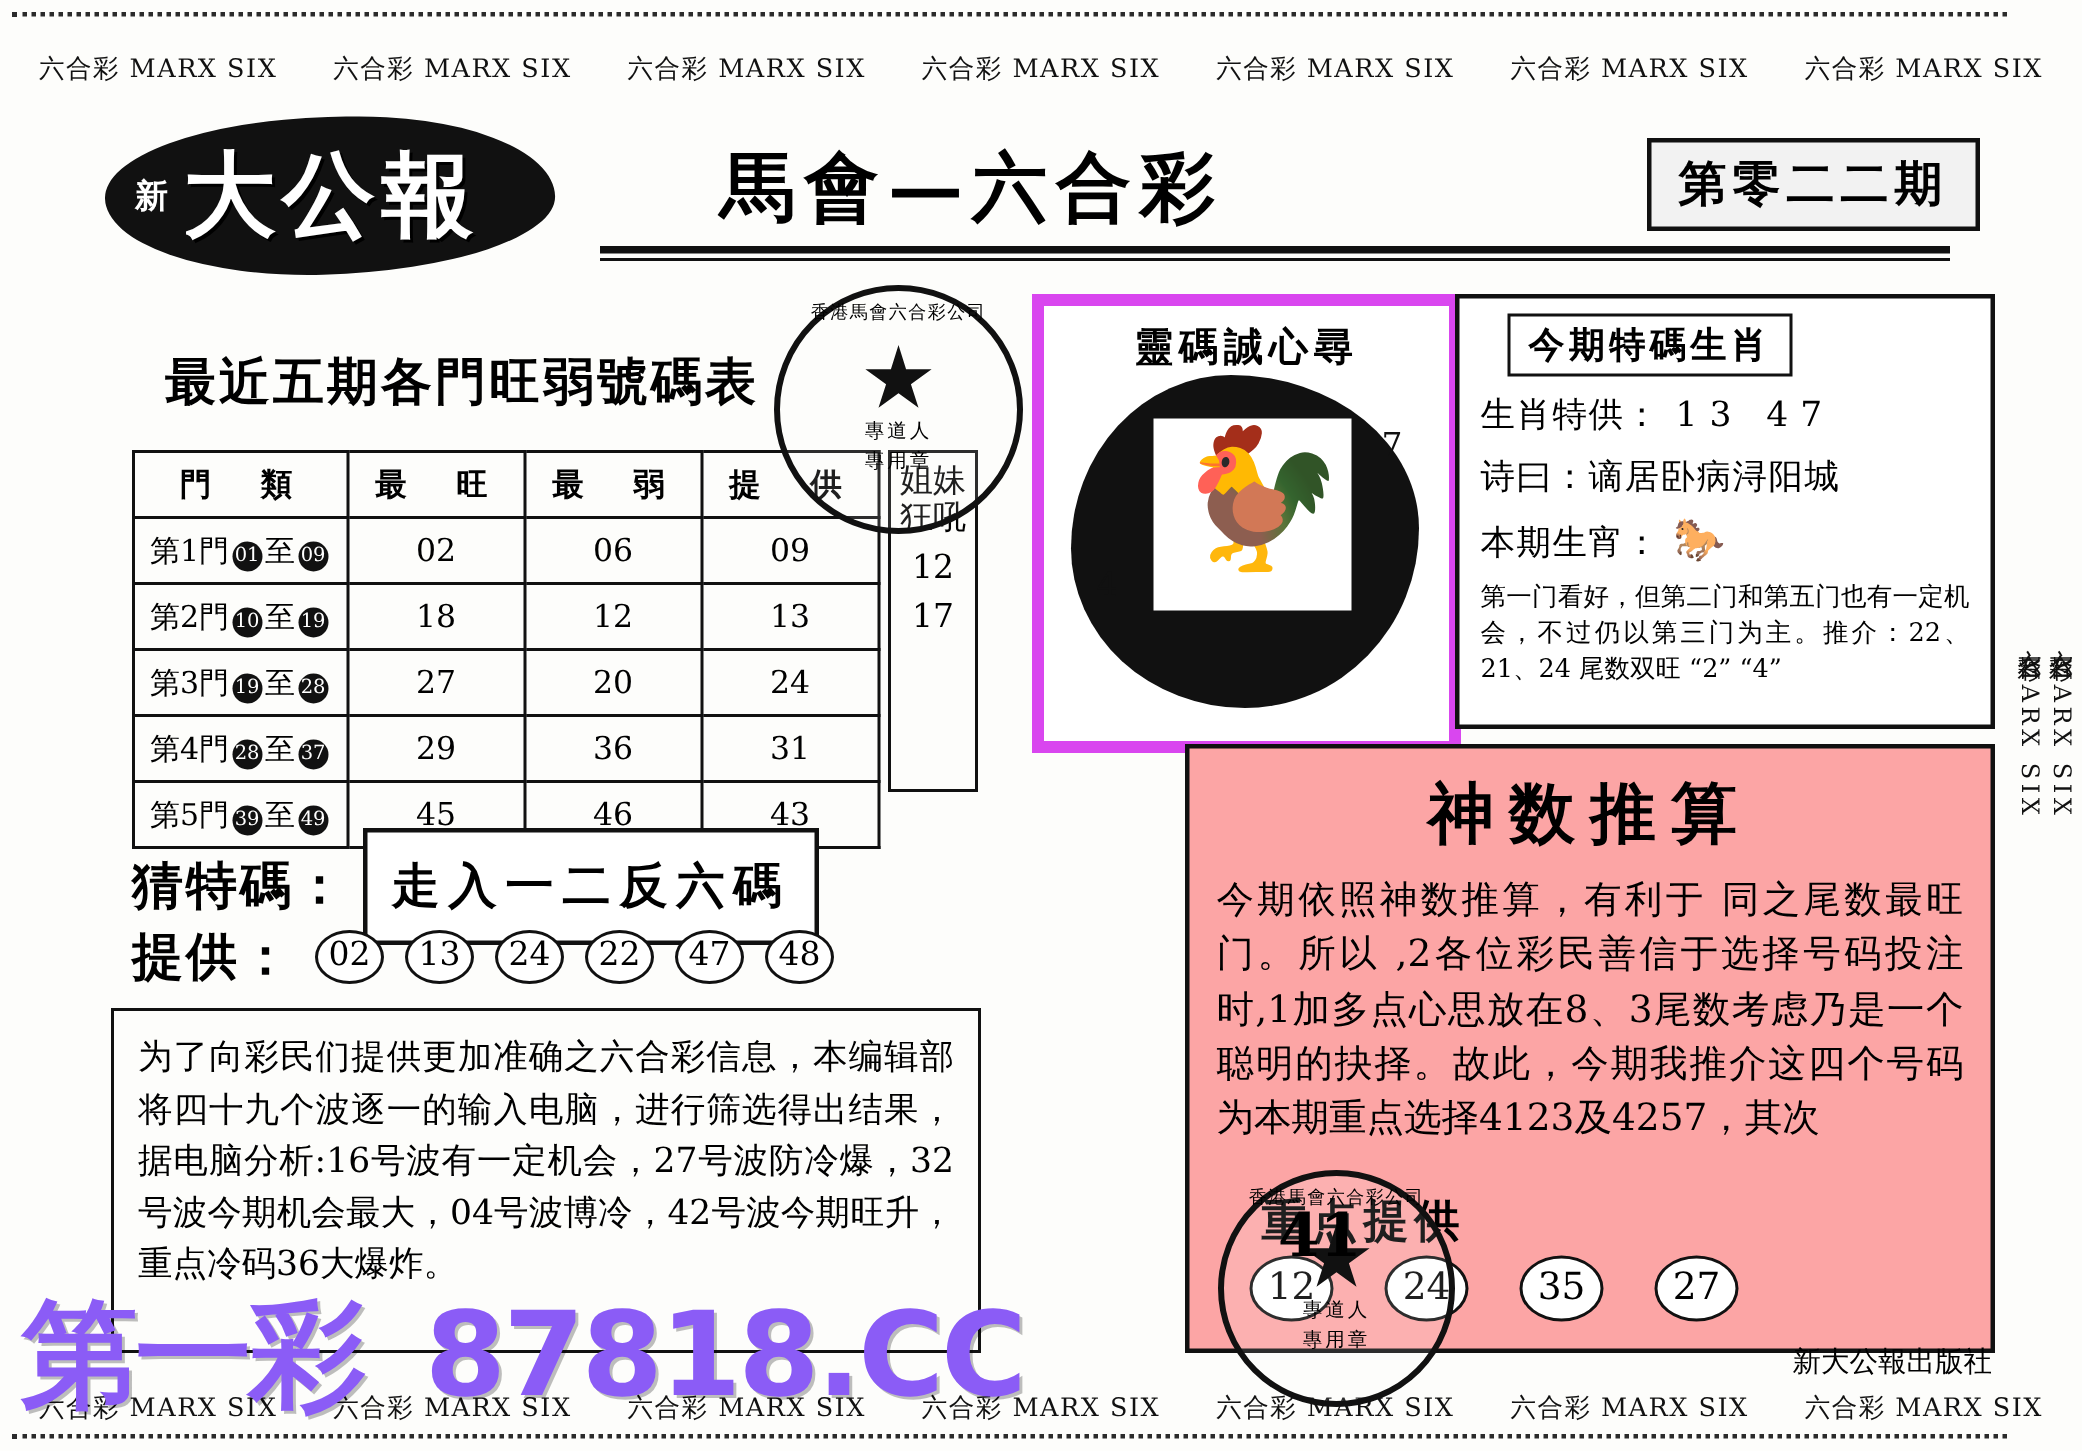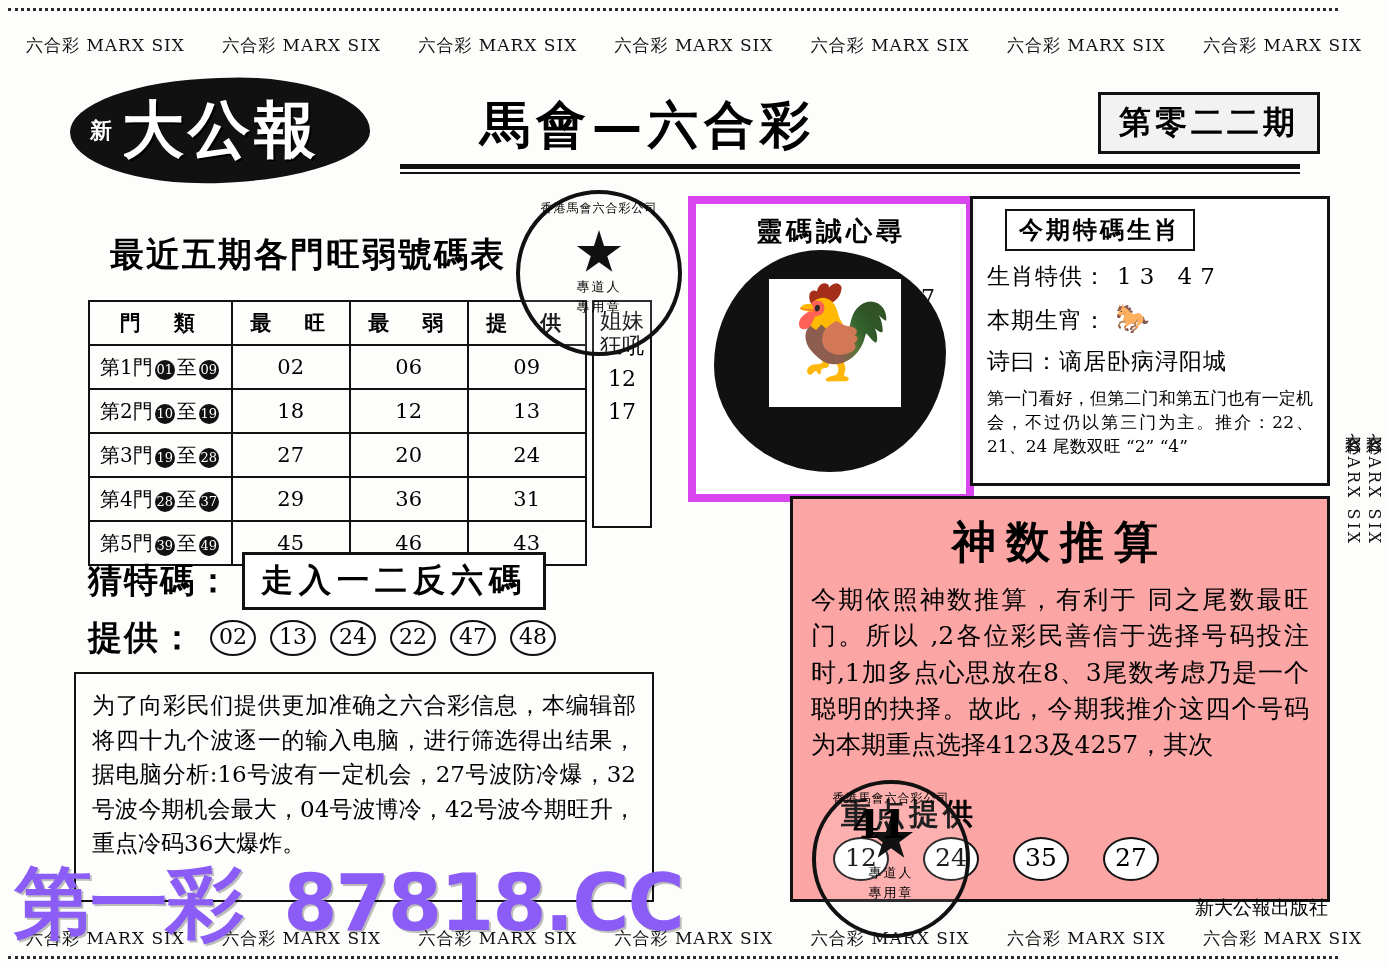--- a/index.html
+++ b/index.html
@@ -139,21 +139,21 @@
     box-sizing:border-box;
   }
 
   .guess-row{
     position:absolute;left:88px;top:552px;
     display:flex;align-items:center;gap:10px;
   }
   .guess-label{font-size:34px;font-weight:bold;letter-spacing:2px;}
   .guess-box{
     border:3px solid #111;
-    padding:4px 16px;
+    padding:14px 16px;
     font-size:32px;letter-spacing:6px;font-weight:bold;
     background:#fff;
   }
   .provide-row{
     position:absolute;left:88px;top:615px;
     display:flex;align-items:center;gap:14px;
   }
   .provide-label{font-size:34px;font-weight:bold;letter-spacing:2px;}
   .ball{
     display:inline-block;
@@ -423,25 +423,25 @@
       </div>
     </div>
   </div>
 
   <div class="right-panel">
     <div class="rp-title">今期特碼生肖</div>
     <div class="rp-line">
       <span>生肖特供：</span><span class="val">13   47</span>
     </div>
     <div class="rp-line">
+      <span>诗曰：</span><span>谪居卧病浔阳城</span>
+    </div>
+    <div class="rp-line">
       <span>本期生宵：</span>
       <span class="horse">🐎</span>
-    </div>
-    <div class="rp-line">
-      <span>诗曰：</span><span>谪居卧病浔阳城</span>
     </div>
     <div class="rp-small">第一门看好，但第二门和第五门也有一定机会，不过仍以第三门为主。推介：22、21、24 尾数双旺 “2” “4”</div>
   </div>
 
 
   <div class="divine">
     <div class="divine-title">神数推算</div>
     <div class="divine-body">今期依照神数推算，有利于 同之尾数最旺门。所以 ,2各位彩民善信于选择号码投注时,1加多点心思放在8、3尾数考虑乃是一个聪明的抉择。故此，今期我推介这四个号码为本期重点选择4123及4257，其次</div>
     <div class="divine-label">重点提供</div>
     <div class="divine-balls">

